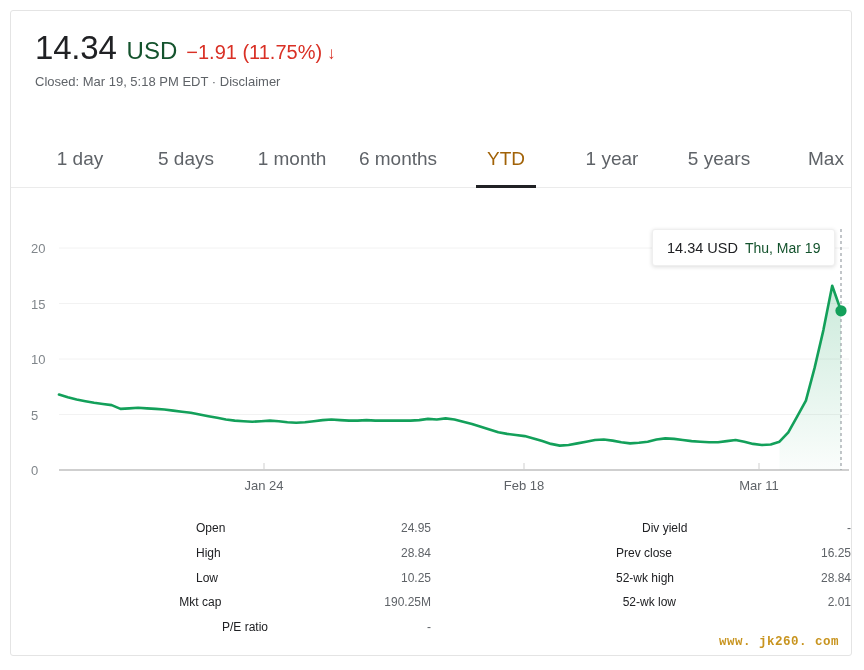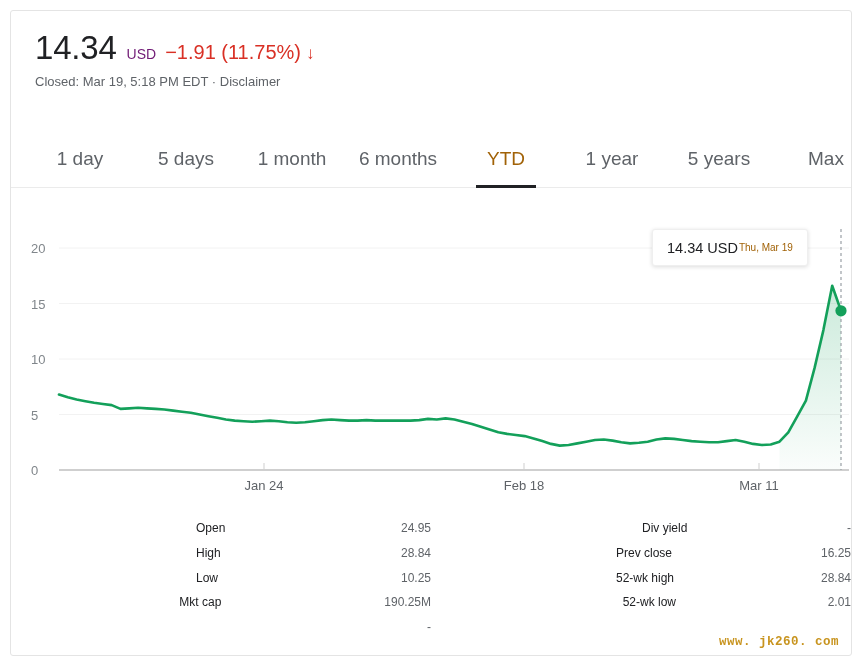--- a/index.html
+++ b/index.html
@@ -37,22 +37,22 @@
     align-items: baseline;
     white-space: nowrap;
   }
   .price-main {
     font-size: 33px;
     color: #202124;
     letter-spacing: -0.2px;
     line-height: 1;
   }
   .price-currency {
-    font-size: 14px;
-    color: #701a75;
+    font-size: 24px;
+    color: #14532d;
     margin-left: 10px;
     line-height: 1;
   }
   .price-change {
     font-size: 20px;
     color: #d93025;
     margin-left: 9px;
     line-height: 1;
   }
   .price-arrow {
@@ -157,23 +157,23 @@
     border-radius: 3px;
     box-shadow: 0 1px 4px rgba(0,0,0,0.14);
     box-sizing: border-box;
     white-space: nowrap;
   }
   .tt-price {
     font-size: 14.5px;
     color: #202124;
   }
   .tt-date {
-    font-size: 10px;
-    color: #a16207;
-    margin-left: 1px;
+    font-size: 14px;
+    color: #14532d;
+    margin-left: 7px;
   }
 
   
   .stats {
     position: absolute;
     left: 0;
     top: 505px;
     width: 840px;
     display: flex;
   }
@@ -287,20 +287,21 @@
         </div>
         <div class="stat-row">
           <span class="stat-label">Low</span>
           <span class="stat-value">10.25</span>
         </div>
         <div class="stat-row">
           <span class="stat-label">Mkt cap</span>
           <span class="stat-value">190.25M</span>
         </div>
         <div class="stat-row">
+          <span class="stat-label">P/E ratio</span>
           <span class="stat-value">-</span>
         </div>
       </div>
     <div class="stats-col right" id="stats-right">
         <div class="stat-row">
           <span class="stat-label">Div yield</span>
           <span class="stat-value">-</span>
         </div>
         <div class="stat-row">
           <span class="stat-label">Prev close</span>

